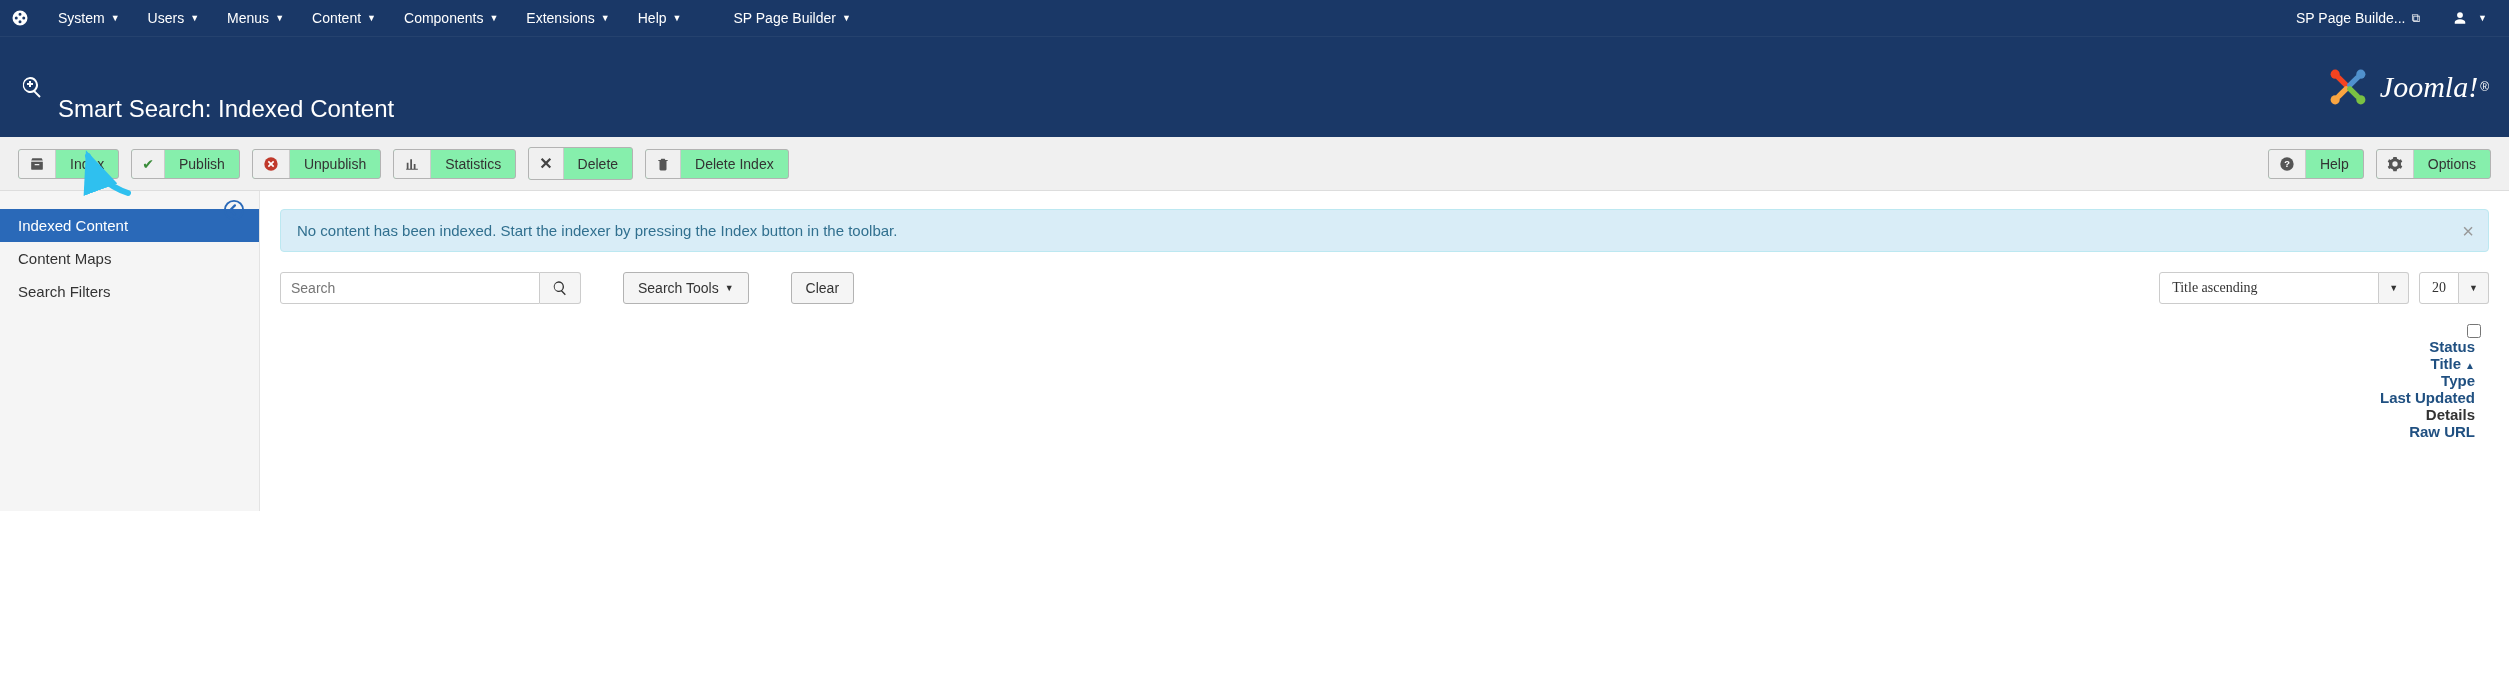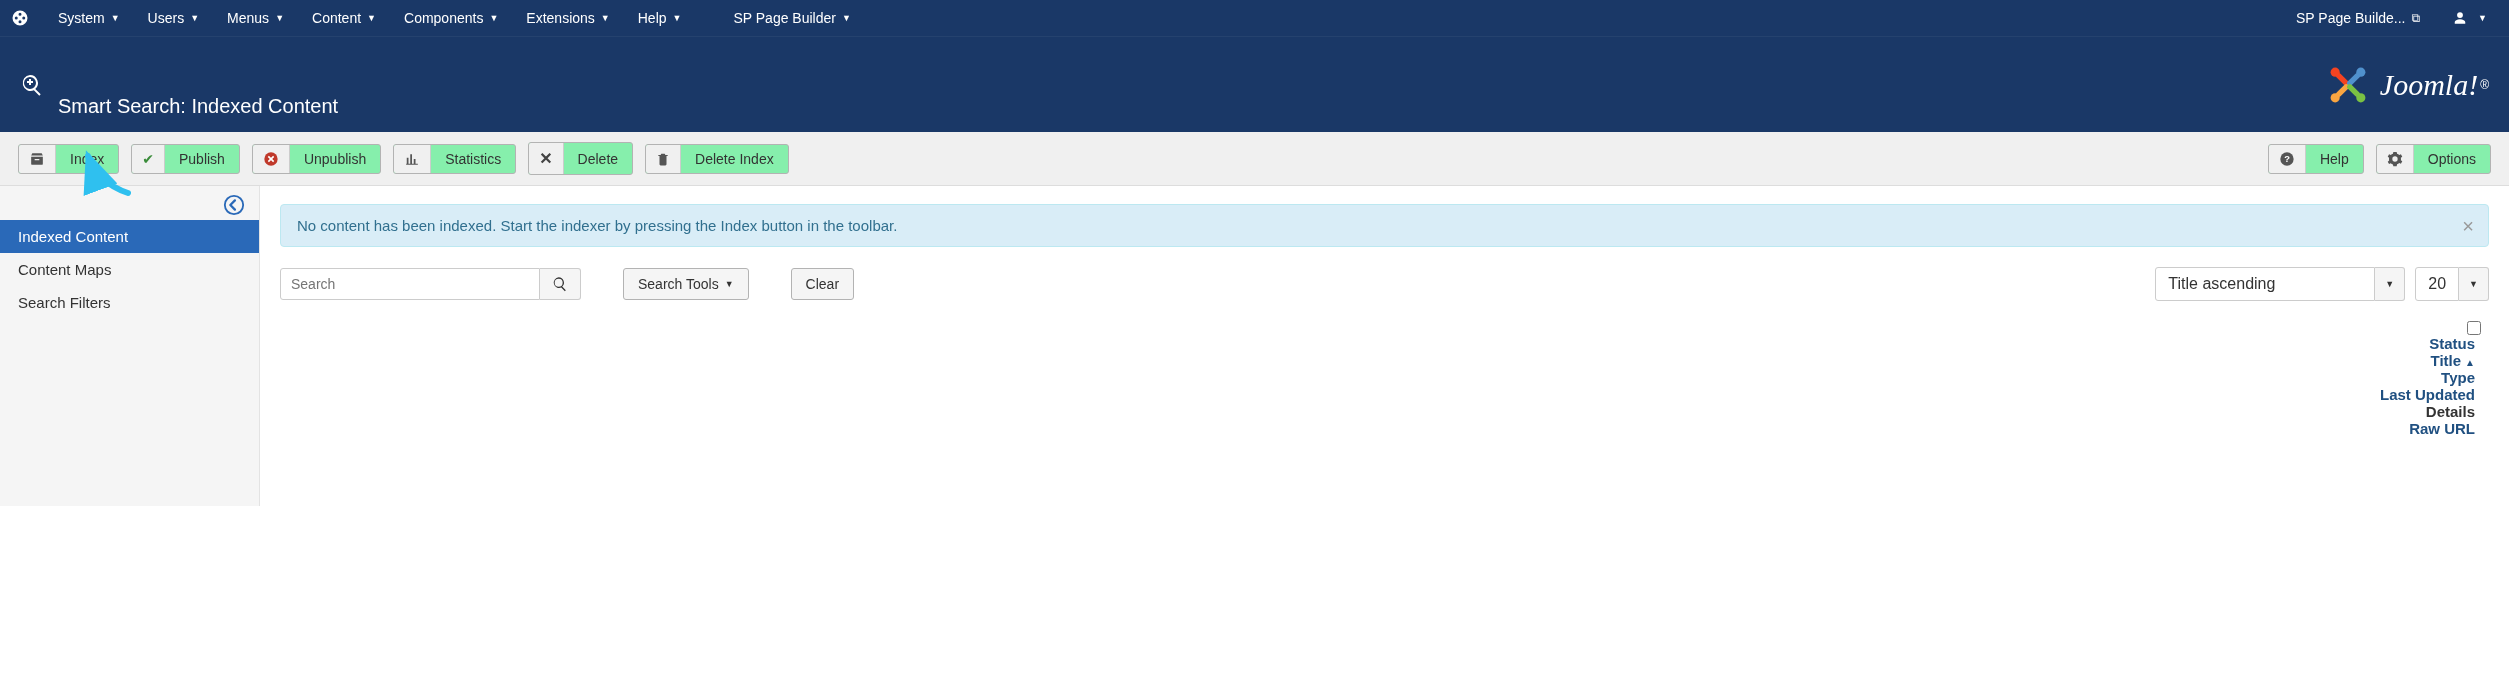--- a/index.html
+++ b/index.html
@@ -10,60 +10,60 @@
 .admin-nav .joomla-icon { width: 24px; height: 24px; display: flex; align-items: center; justify-content: center; margin-right: 12px; }
 .admin-nav .nav-item { padding: 0 14px; height: 36px; display: flex; align-items: center; cursor: pointer; font-size: 14px; }
 .admin-nav .caret-down { margin-left: 6px; font-size: 9px; }
 .admin-nav .spacer { flex: 1; }
 .admin-nav .ext-icon { margin-left: 6px; font-size: 12px; }
 .admin-nav .user-icon { width: 24px; display:flex; align-items:center; justify-content:center; }
 
 
 .header-bar { background: #1a3867; display:flex; align-items:center; padding: 14px 20px; border-top: 1px solid rgba(255,255,255,0.05); }
 .header-bar .hdr-icon { color: #fff; margin-right: 14px; font-size: 22px; }
-.header-bar h1 { color: #fff; font-weight: 400; font-size: 20px; margin-top: 44px; }
+.header-bar h1 { color: #fff; font-weight: 400; font-size: 24px; margin-top: 44px; }
 .header-bar .spacer { flex:1; }
 .header-bar .logo { display:flex; align-items:center; color:#fff; font-size: 30px; font-style: italic; font-family: Georgia, serif; }
 .header-bar .logo svg { margin-right: 10px; }
 .header-bar .logo .tm { font-size: 12px; vertical-align: super; font-style: normal; font-family: Arial,sans-serif; margin-left:2px; }
 
 
 .toolbar { background: #f0f0f0; border-bottom: 1px solid #ddd; padding: 10px 18px; display:flex; align-items:center; gap: 12px; }
 .toolbar .spacer { flex:1; }
 .btn-group { display:inline-flex; border: 1px solid #b3b3b3; border-radius: 3px; background: #86efac; overflow: hidden; }
 .btn-group .icon-cell { display:flex; align-items:center; justify-content:center; padding: 6px 10px; border-right: 1px solid #ccc; background: #f0f0f0; font-size: 14px; }
 .btn-group .txt-cell { display:flex; align-items:center; padding: 6px 14px; font-size: 14px; color: #333; }
 .ic-green { color: #3a8c3a; }
 .ic-dark { color: #444; }
 
 
 .main-wrap { display:flex; }
 .sidebar { width: 260px; background:#f5f5f5; border-right:1px solid #e3e3e3; min-height: 320px; padding-top: 6px; position: relative; }
 .sidebar .collapse-btn { position:absolute; right: 14px; top: 8px; color: #2a69b8; font-size: 20px; font-weight: bold; cursor:pointer; }
-.sidebar ul { list-style:none; margin-top: 28px; }
+.sidebar ul { list-style:none; margin-top: 12px; }
 .sidebar li { padding: 8px 18px; font-size: 15px; color: #333; cursor:pointer; }
 .sidebar li.active { background: #2a69b8; color: #fff; }
 
 .content { flex:1; padding: 18px 20px; }
 
 
 .alert { background: #d9edf7; border: 1px solid #bce8f1; border-radius: 4px; padding: 12px 16px; position: relative; color: #31708f; margin-bottom: 20px; }
 .alert h4 { color: #2a6e8e; font-weight: bold; font-size: 16px; margin-bottom: 4px; }
 .alert p { font-size: 15px; }
 .alert .close { position:absolute; right: 14px; top: 10px; font-size: 20px; color: #999; cursor:pointer; }
 
 
 .filter-bar { display:flex; align-items:center; gap: 10px; margin-bottom: 14px; }
 .search-box { display:flex; }
 .search-box input { border:1px solid #ccc; border-radius:3px 0 0 3px; padding: 7px 10px; font-size:14px; width: 260px; }
 .search-box .search-go { border:1px solid #ccc; border-left:none; border-radius:0 3px 3px 0; background:#f5f5f5; padding: 7px 12px; cursor:pointer; display:flex;align-items:center; }
 .tool-btn { border:1px solid #b3b3b3; border-radius:3px; background:#f5f5f5; padding: 7px 14px; font-size:14px; cursor:pointer; display:flex; align-items:center; gap:6px;margin-left:32px; }
 .filter-bar .spacer { flex:1; }
 .select-wrap { display:flex; }
-.select-wrap .sel { border:1px solid #ccc; background:#fff; padding:7px 12px; font-size:16px; border-radius:3px 0 0 3px; min-width: 220px; }
+.select-wrap .sel { border:1px solid #ccc; background:#fff; padding:7px 12px; font-size:14px; border-radius:3px 0 0 3px; min-width: 220px; font-family: Liberation Serif, serif; }
 .select-wrap .sel.narrow { min-width: 40px; }
 .select-wrap .drop { border:1px solid #ccc; border-left:none; background:#f5f5f5; padding:7px 10px; border-radius:0 3px 3px 0; display:flex; align-items:center; }
 
 
 .tbl-head { display:flex; align-items:flex-end; padding: 6px 0; border-bottom: 0; font-size: 15px; flex-direction: column; }
 .tbl-head .chk { width: 30px; display:flex; justify-content:center; }
 .tbl-head .chk input { width: 14px; height:14px; }
 .tbl-head .col { padding: 0 14px; color: #205081; font-weight: bold; cursor:pointer; }
 .tbl-head .col.black { color: #333; cursor:default; }
 .tbl-head .gap { flex:1; }

